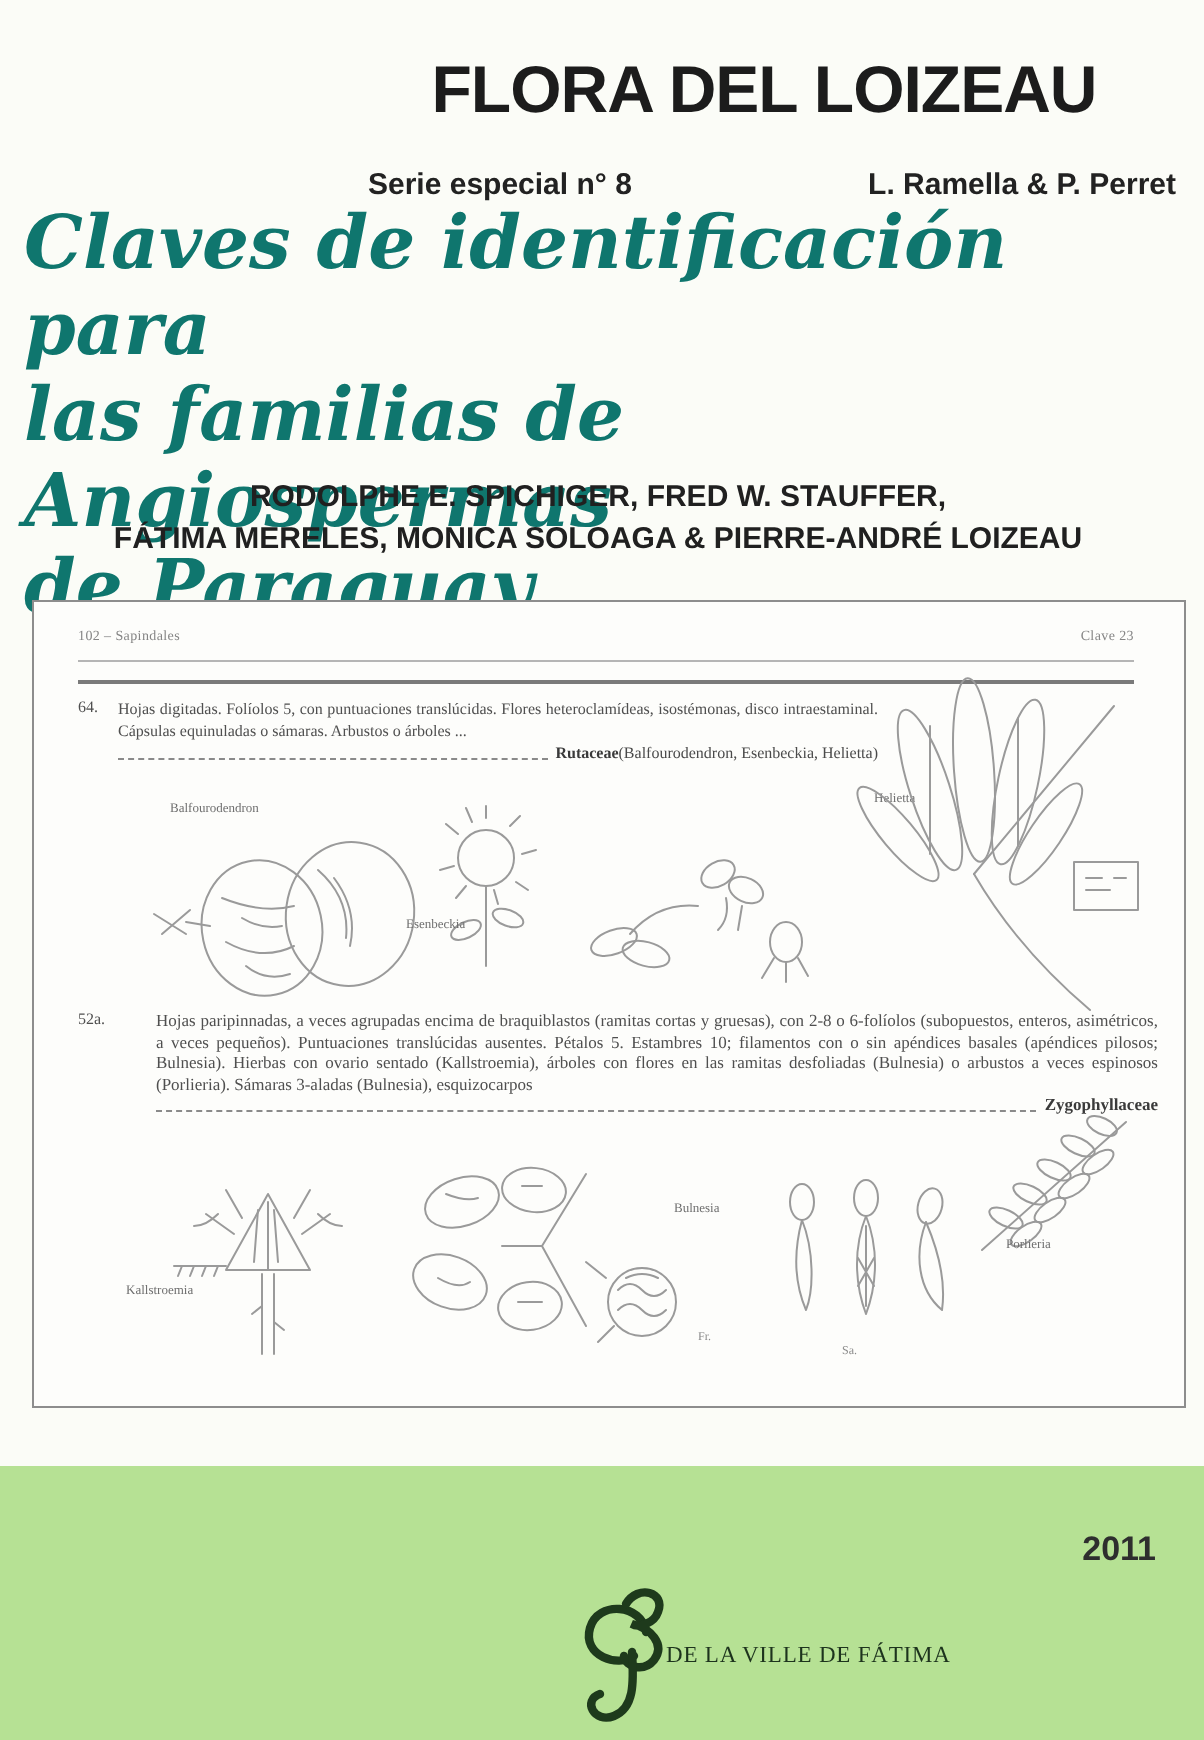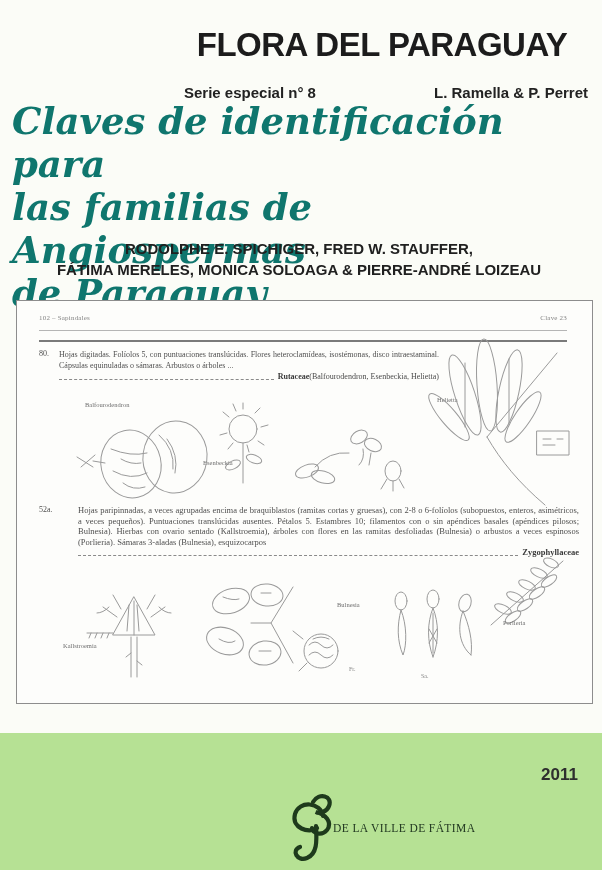--- a/index.html
+++ b/index.html
@@ -54,21 +54,21 @@
   .logo{position:absolute;top:57px;left:283px;}
   .logo path{fill:none;stroke:#1e3a1c;stroke-width:4.2;stroke-linecap:round;}
   .publisher{position:absolute;top:88px;left:333px;font-family:"Liberation Serif",serif;
     font-size:11.5px;line-height:15px;color:#1d331d;letter-spacing:.4px;}
 </style>
 </head>
 <body>
 
 <div class="cover">
 
-  <div class="series-title">FLORA DEL PARAGUAY</div>
+  <div class="series-title">FLORA DEL LOIZEAU</div>
   <div class="series-subrow">
     <span>Serie especial n° 8</span>
     <span>L. Ramella &amp; P. Perret</span>
   </div>
 
   <div class="main-title">
     <div>Claves de identificación para</div>
     <div>las familias de Angiospermas</div>
     <div>de Paraguay</div>
   </div>
@@ -81,21 +81,21 @@
   <div class="panel">
 
     <div class="runhead">
       <span>102 – Sapindales</span>
       <span>Clave 23</span>
     </div>
     <div class="rule-thin"></div>
     <div class="rule-thick"></div>
 
     <div class="entry entry-52">
-      <div class="num">80.</div>
+      <div class="num">64.</div>
       <div class="body">
         <span>Hojas digitadas. Folíolos 5, con puntuaciones translúcidas. Flores heteroclamídeas, isostémonas, disco intraestaminal. Cápsulas equinuladas o sámaras. Arbustos o árboles ...</span>
         <div class="leadline">
           <span class="leader"></span>
           <span class="family">Rutaceae</span>
           <span class="genera">(Balfourodendron, Esenbeckia, Helietta)</span>
         </div>
       </div>
     </div>
 

